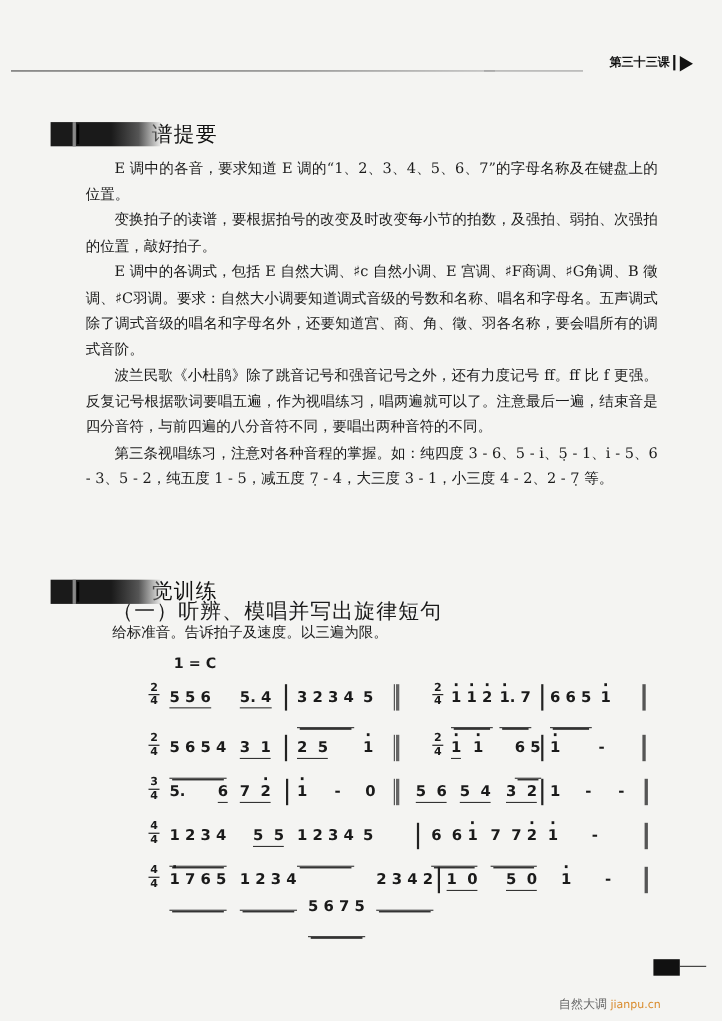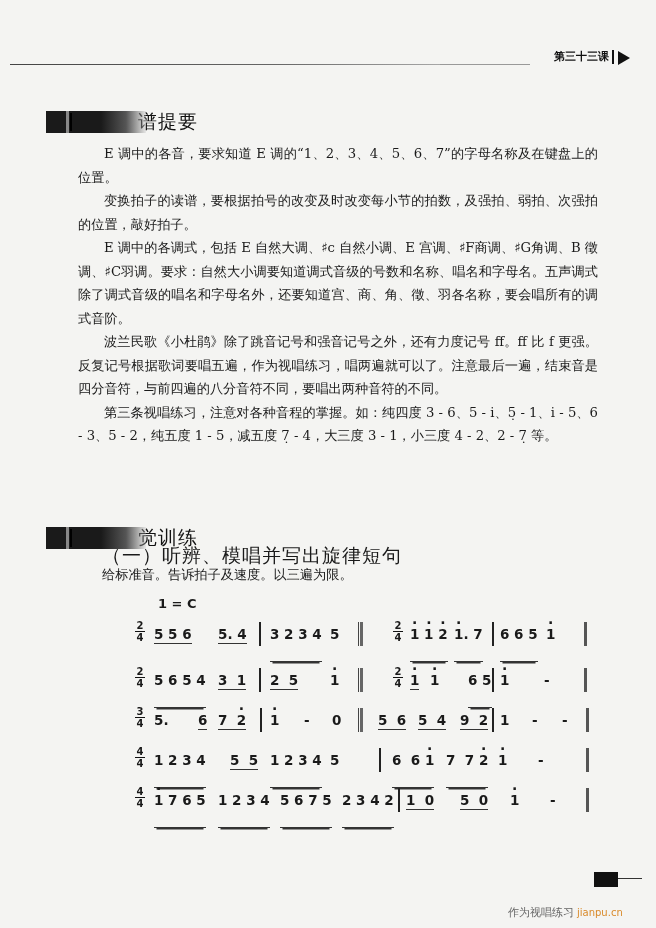--- a/index.html
+++ b/index.html
@@ -160,21 +160,21 @@
   <span class="item" style="left:20px;">5.</span>
   <span class="item u1" style="left:64px;">6</span>
   <span class="item u1" style="left:84px;">7  <span class="dot-above">2</span></span>
   <div class="barline" style="left:126px;"></div>
   <span class="item" style="left:136px;"><span class="dot-above">1</span></span>
   <span class="item" style="left:170px;">-</span>
   <span class="item" style="left:198px;">0</span>
   <div class="dblbar" style="left:224px;"></div>
   <span class="item u1" style="left:244px;">5  6</span>
   <span class="item u1" style="left:284px;">5  4</span>
-  <span class="item u1" style="left:326px;">9  2</span>
+  <span class="item u1" style="left:326px;">3  2</span>
   <div class="barline" style="left:358px;"></div>
   <span class="item" style="left:366px;">1</span>
   <span class="item" style="left:398px;">-</span>
   <span class="item" style="left:428px;">-</span>
   <div class="endbar" style="left:452px;"></div>
 </div>
 
 <div class="score-row" style="top:744px; width:460px;">
   <div class="timesig" style="left:0;"><span>4</span><i class="bar"></i><span>4</span></div>
   <span class="item u2" style="left:20px;">1 2 3 4</span>
@@ -186,27 +186,27 @@
   <span class="item u2" style="left:312px;">7  7 <span class="dot-above">2</span></span>
   <span class="item" style="left:364px;"><span class="dot-above">1</span></span>
   <span class="item" style="left:404px;">-</span>
   <div class="endbar" style="left:452px;"></div>
 </div>
 
 <div class="score-row" style="top:784px; width:460px;">
   <div class="timesig" style="left:0;"><span>4</span><i class="bar"></i><span>4</span></div>
   <span class="item u2" style="left:20px;"><span class="dot-above">1</span> 7 6 5</span>
   <span class="item u2" style="left:84px;">1 2 3 4</span>
-  <span class="item u2" style="left:146px;">5 6 7 5</span>
+  <span class="item u2" style="left:146px;margin-top:24px;">5 6 7 5</span>
   <span class="item u2" style="left:208px;">2 3 4 2</span>
   <div class="barline" style="left:264px;"></div>
   <span class="item u1" style="left:272px;">1  0</span>
   <span class="item u1" style="left:326px;">5  0</span>
   <span class="item" style="left:376px;"><span class="dot-above">1</span></span>
   <span class="item" style="left:416px;">-</span>
   <div class="endbar" style="left:452px;"></div>
 </div>
 
 <div class="page-num-box"></div>
 <div class="page-num-line"></div>
 <div class="watermark">
-  <span>作为视唱练习</span><span class="wm-en">jianpu.cn</span>
+  <span>自然大调</span><span class="wm-en">jianpu.cn</span>
 </div>
 
 </body></html>

